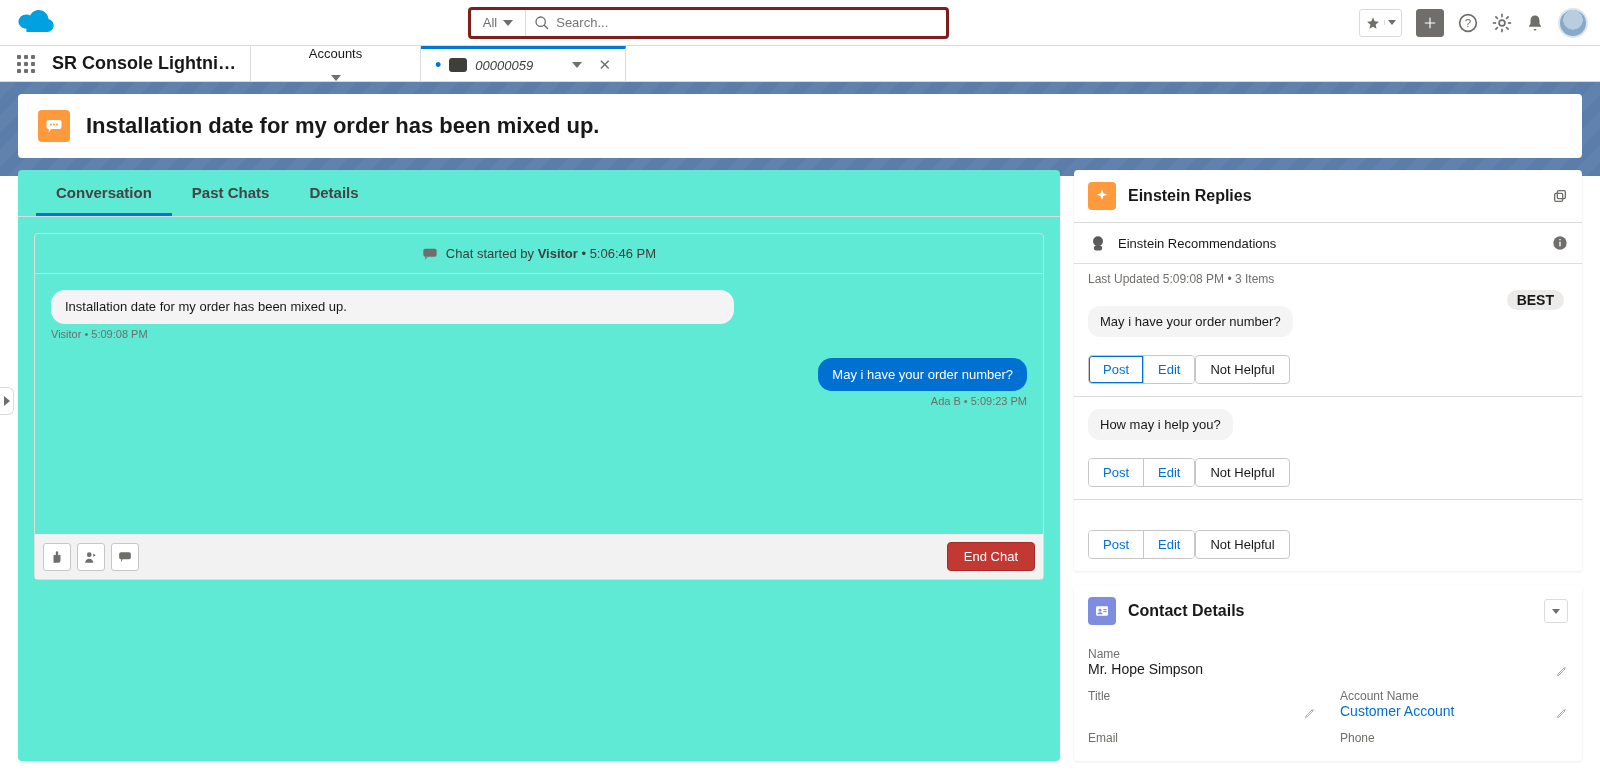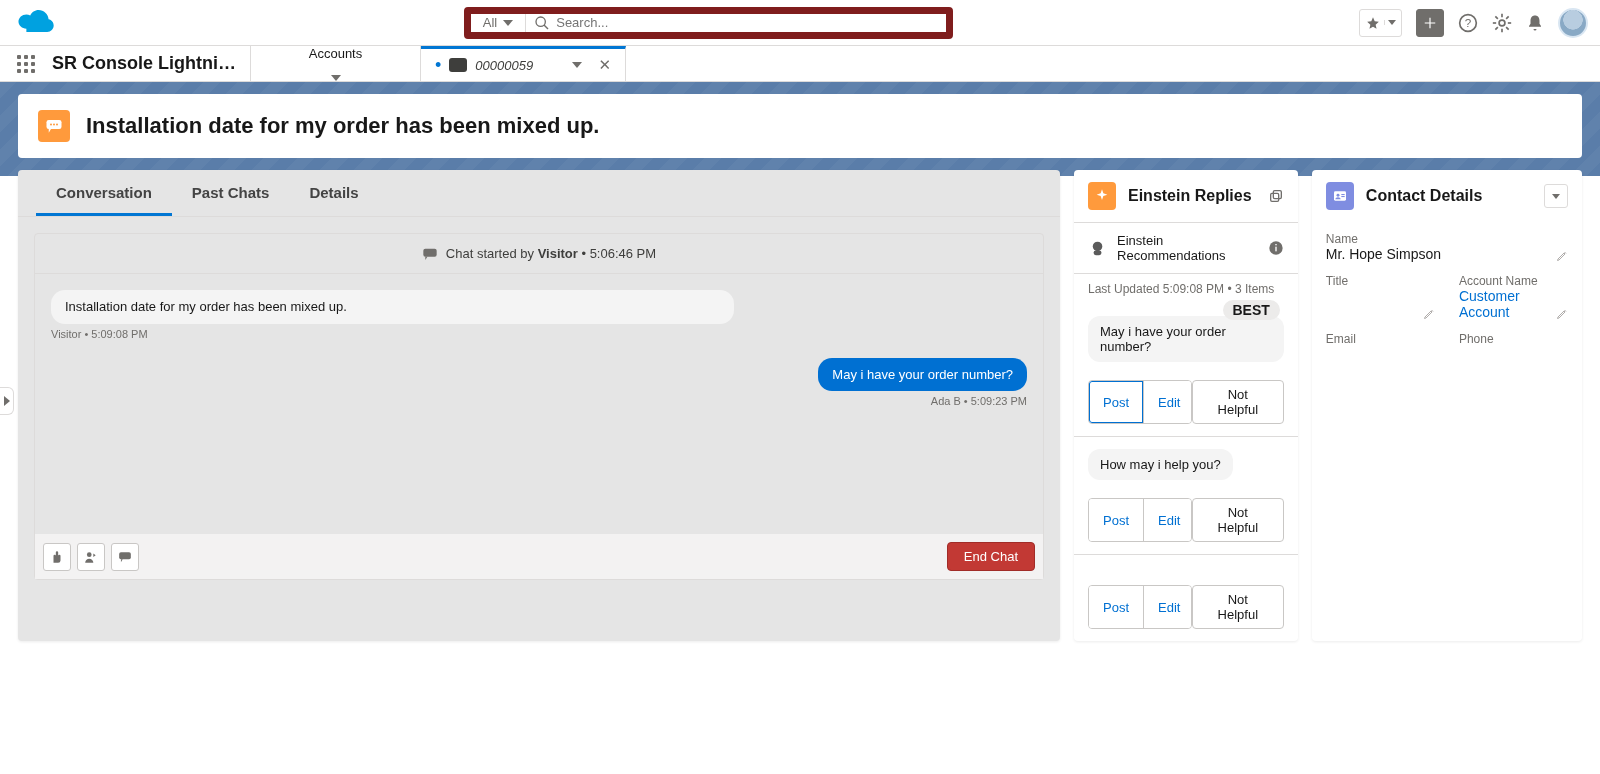--- a/index.html
+++ b/index.html
@@ -26,21 +26,21 @@
     display: flex;
     align-items: center;
     padding: 0 12px;
     border-bottom: 1px solid var(--border);
     background: #fff;
   }
   .logo-cloud { width: 46px; height: 32px; color: #00a1e0; }
   .header-center { flex: 1; display: flex; justify-content: center; }
   .search-wrap {
     display: flex; align-items: center;
-    border: 7px solid #7f1d1d; border-radius: 4px;
+    border: 3px solid #7f1d1d; border-radius: 4px;
     height: 32px; overflow: hidden;
   }
   .search-all {
     display: flex; align-items: center; gap: 6px;
     padding: 0 12px; border-right: 1px solid var(--border);
     height: 100%; font-size: 13px; color: var(--text-weak); cursor: pointer;
   }
   .search-box { display: flex; align-items: center; width: 420px; padding: 0 8px; }
   .search-box input { border: none; outline: none; flex: 1; font-size: 13px; padding: 6px; }
   .header-actions { display: flex; align-items: center; gap: 14px; color: #706e6b; }
@@ -95,24 +95,24 @@
     display: flex; align-items: center; gap: 16px;
   }
   .case-icon {
     width: 32px; height: 32px; border-radius: 4px; background: var(--accent-orange);
     display: flex; align-items: center; justify-content: center;
   }
   .case-title { font-size: 22px; font-weight: 700; }
   
   .work-area { display: flex; gap: 14px; padding: 0 18px 18px 18px; margin-top: -6px; }
   .left-panel {
-    flex: 1; background: #e5e5e5; border-radius: 4px;
+    flex: 1; background: #5eead4; border-radius: 4px;
     box-shadow: 0 1px 3px rgba(0,0,0,.08);
   }
-  .right-rail { width: 508px; display: flex; flex-direction: row; gap: 14px; }
+  .right-rail { width: 508px; display: flex; flex-direction: column; gap: 14px; }
   
   .tabset { display: flex; border-bottom: 1px solid var(--border); padding: 0 18px; }
   .tab {
     padding: 14px 20px 12px 20px; font-size: 15px; font-weight: 600;
     color: #444; cursor: pointer; border-bottom: 3px solid transparent;
   }
   .tab.active { border-bottom-color: var(--salesforce-blue); }
   
   .chat-container { padding: 16px; }
   .chat-box { border: 1px solid var(--border); border-radius: 4px; }

